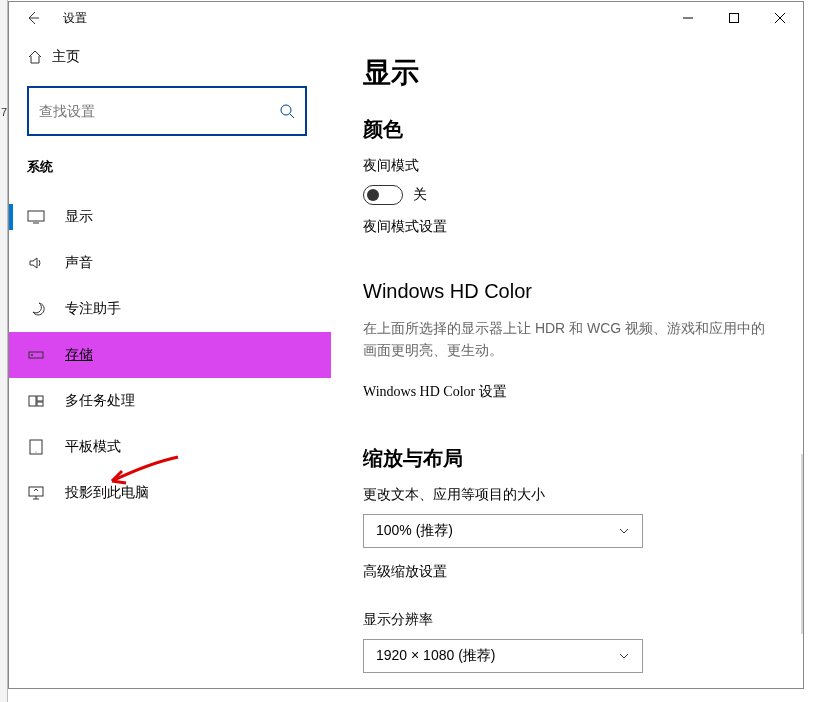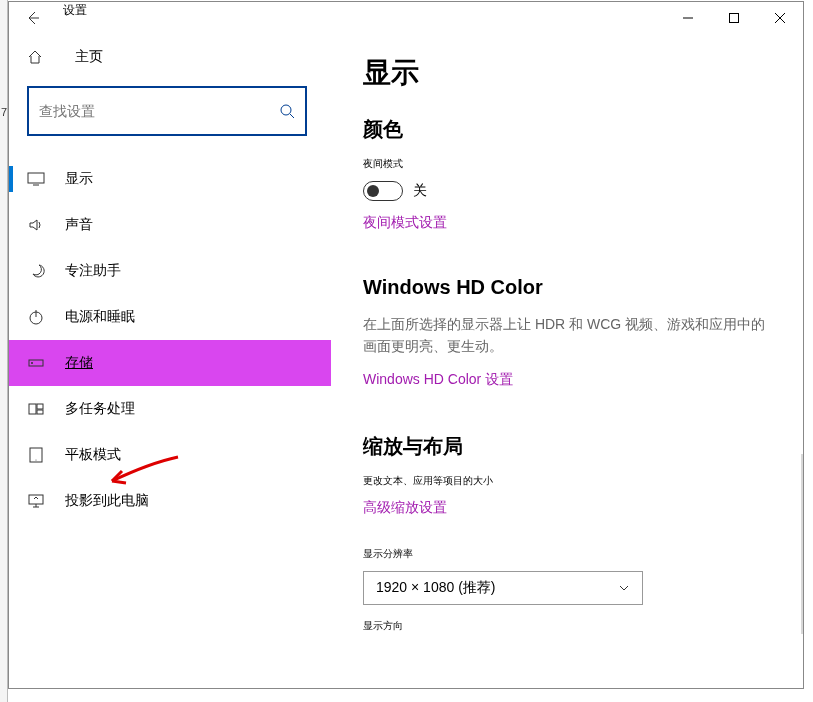--- a/index.html
+++ b/index.html
@@ -1,45 +1,45 @@
 <!DOCTYPE html>
 <html><head>
   <meta charset="utf-8">
   <style>
     * { margin: 0; padding: 0; box-sizing: border-box; font-family: "Microsoft YaHei", "Segoe UI", sans-serif; }
     body { background: #fff; width: 813px; height: 702px; overflow: hidden; position: relative; }
     .window { width: 796px; height: 688px; margin-left: 8px; margin-top: 1px; border: 1px solid #888; background: #fff; display: flex; flex-direction: column; position: relative; }
-    .titlebar { height: 32px; display: flex; align-items: flex-start; position: relative; }
+    .titlebar { height: 32px; display: flex; align-items: center; position: relative; }
     .back-btn { width: 48px; height: 32px; display: flex; align-items: center; justify-content: center; cursor: pointer; }
     .title { font-size: 12px; margin-left: 6px; }
     .win-controls { position: absolute; right: 0; top: 0; display: flex; height: 32px; }
     .win-btn { width: 46px; height: 32px; display: flex; align-items: center; justify-content: center; cursor: pointer; }
     .body { flex: 1; display: flex; overflow: hidden; }
     .sidebar { width: 322px; display: flex; flex-direction: column; padding-top: 4px; }
-    .home-row { display: flex; align-items: center; gap: 32px; padding: 10px 18px; cursor: pointer; }
+    .home-row { display: flex; align-items: center; gap: 9px; padding: 10px 18px; cursor: pointer; }
     .home-row span { font-size: 14px; }
     .search-wrap { padding: 10px 18px; }
     .search { width: 280px; height: 50px; border: 2px solid #003e92; background: #fff; display: flex; align-items: center; padding: 16px 10px; }
     .search input { border: none; outline: none; flex: 1; font-size: 14px; background: transparent; }
     .section-label { font-size: 13px; font-weight: 600; padding: 12px 18px 8px; }
     .nav { margin-top: 10px; flex: 1; overflow-y: auto; }
     .nav-item { display: flex; align-items: center; gap: 20px; height: 46px; padding: 0 18px; font-size: 14px; cursor: pointer; position: relative; }
     .nav-item.active::before { content: ""; position: absolute; left: 0; top: 10px; bottom: 10px; width: 4px; background: #0078d4; }
     .nav-item.hover { background: #d946ef; text-decoration: underline; }
     .nav-item .icon { width: 18px; height: 18px; display: flex; align-items: center; justify-content: center; }
     .content { flex: 1; padding: 20px 32px; overflow-y: auto; position: relative; }
     .scroll-track { position: absolute; right: -1px; top: 420px; width: 3px; height: 180px; background: #d8d8d8; }
     h1 { font-size: 28px; font-weight: 600; margin-bottom: 24px; }
     h2 { font-size: 20px; font-weight: 600; margin-bottom: 14px; }
-    .sub { font-size: 10px; margin-bottom: 10px; }
+    .sub { font-size: 14px; margin-bottom: 10px; }
     .toggle-row { display: flex; align-items: center; gap: 10px; margin-bottom: 12px; }
     .toggle { width: 40px; height: 20px; border: 1px solid #333; border-radius: 10px; position: relative; cursor: pointer; }
     .toggle::after { content: ""; position: absolute; left: 3px; top: 3px; width: 12px; height: 12px; background: #333; border-radius: 50%; }
-    .link { color: #a21caf; font-size: 14px; cursor: pointer; display: inline-block; margin-bottom: 12px; }
-    .desc { font-size: 14px; color: #666; line-height: 1.6; margin-bottom: 12px; }
+    .link { color: #000000; font-size: 14px; cursor: pointer; display: inline-block; margin-bottom: 12px; font-family: Liberation Serif, serif; }
+    .desc { font-size: 14px; color: #666; line-height: 1.6; margin-bottom: 20px; }
     .section { margin-bottom: 32px; }
     .select { width: 280px; height: 34px; border: 1px solid #999; display: flex; align-items: center; justify-content: space-between; padding: 0 12px; font-size: 14px; cursor: pointer; margin-bottom: 14px; margin-top: 6px; }
     .arrow { position: absolute; pointer-events: none; }
     svg { display: block; }
     .left-edge { position: absolute; left: 0; top: 0; width: 8px; height: 702px; background: #f4f4f4; border-right: 1px solid #bbb; }
     .left-edge .frag { position: absolute; left: 1px; font-size: 11px; color: #333; }
   </style>
 </head>
 <body>
 
@@ -88,20 +88,21 @@
       </div>
       <div class="search-wrap">
         <div class="search">
           <input placeholder="查找设置" style="">
           <svg width="16" height="16" viewBox="0 0 16 16">
               <circle cx="7" cy="7" r="5" stroke="#003e92" fill="none" stroke-width="1"></circle>
               <line x1="11" y1="11" x2="15" y2="15" stroke="#003e92" stroke-width="1"></line>
             </svg>
         </div>
       </div>
+      <div class="section-label">系统</div>
       <div class="nav" id="nav">
           <div class="nav-item active">
             <span class="icon">
               <svg width="18" height="18" viewBox="0 0 18 18">
                 <rect x="1" y="3" width="16" height="10" stroke="#333" fill="none"></rect>
                 <line x1="6" y1="15" x2="12" y2="15" stroke="#333"></line>
               </svg>
             </span>
             <span>显示</span>
           </div>
@@ -114,29 +115,20 @@
             </span>
             <span>声音</span>
           </div>
           <div class="nav-item">
             <span class="icon">
               <svg width="18" height="18" viewBox="0 0 18 18">
                 <path d="M12 3a6 6 0 1 1-6 9 5 5 0 0 0 6-9z" stroke="#333" fill="none"></path>
               </svg>
             </span>
             <span>专注助手</span>
-          </div>
-          <div class="nav-item">
-            <span class="icon">
-              <svg width="18" height="18" viewBox="0 0 18 18">
-                <circle cx="9" cy="10" r="6" stroke="#333" fill="none"></circle>
-                <line x1="9" y1="2" x2="9" y2="9" stroke="#333"></line>
-              </svg>
-            </span>
-            <span>电源和睡眠</span>
           </div>
           <div class="nav-item hover">
             <span class="icon">
               <svg width="18" height="18" viewBox="0 0 18 18">
                 <rect x="2" y="6" width="14" height="6" stroke="#333" fill="none"></rect>
                 <circle cx="5" cy="9" r="1" fill="#333"></circle>
               </svg>
             </span>
             <span>存储</span>
           </div>
@@ -179,28 +171,34 @@
         <h2>颜色</h2>
         <div class="sub">夜间模式</div>
         <div class="toggle-row">
           <div class="toggle"></div>
           <span style="font-size:14px">关</span>
         </div>
         <span class="link">夜间模式设置</span>
       </div>
 
       <div class="section">
-        <h2 style="font-weight:700">Windows HD Color</h2>
+        <h2 style="font-weight:400">Windows HD Color</h2>
         <div class="desc">在上面所选择的显示器上让 HDR 和 WCG 视频、游戏和应用中的画面更明亮、更生动。</div>
         <span class="link">Windows HD Color 设置</span>
       </div>
 
       <div class="section" style="margin-bottom:0">
         <h2>缩放与布局</h2>
         <div class="sub">更改文本、应用等项目的大小</div>
+        <div class="select">
+          <span>100% (推荐)</span>
+          <svg width="12" height="12" viewBox="0 0 12 12">
+              <path d="M2 4 L6 8 L10 4" stroke="#333" fill="none" stroke-width="1"></path>
+            </svg>
+        </div>
         <span class="link">高级缩放设置</span>
         <div class="sub" style="margin-top:18px">显示分辨率</div>
         <div class="select">
           <span>1920 × 1080 (推荐)</span>
           <svg width="12" height="12" viewBox="0 0 12 12">
               <path d="M2 4 L6 8 L10 4" stroke="#333" fill="none" stroke-width="1"></path>
             </svg>
         </div>
         <div class="sub">显示方向</div>
       </div>

